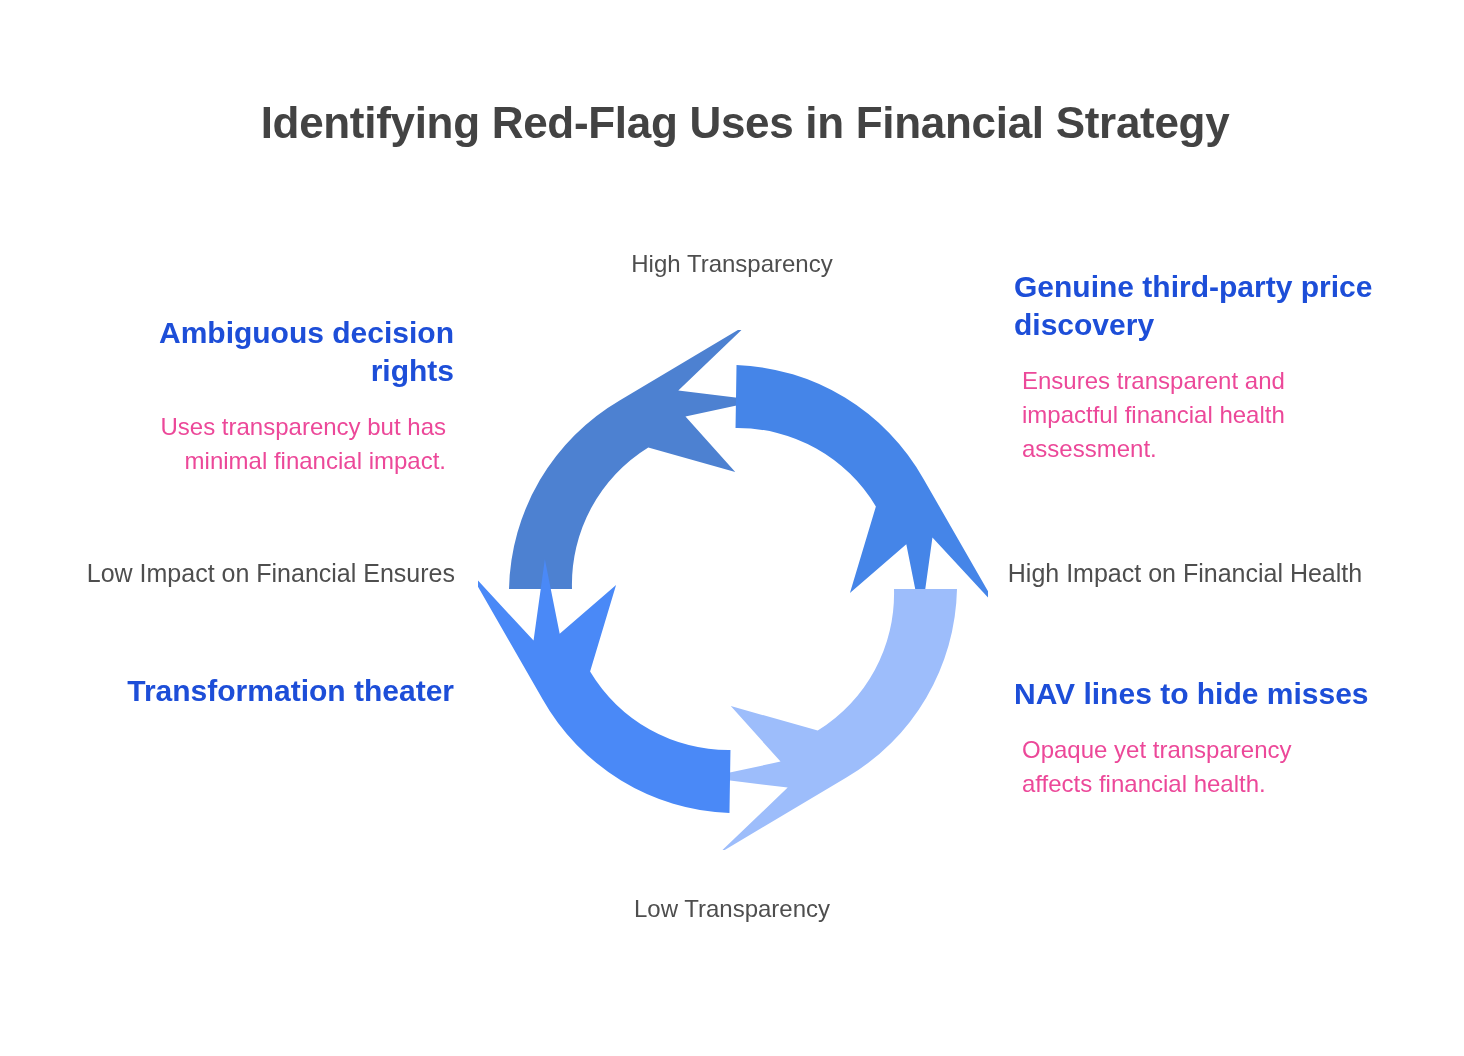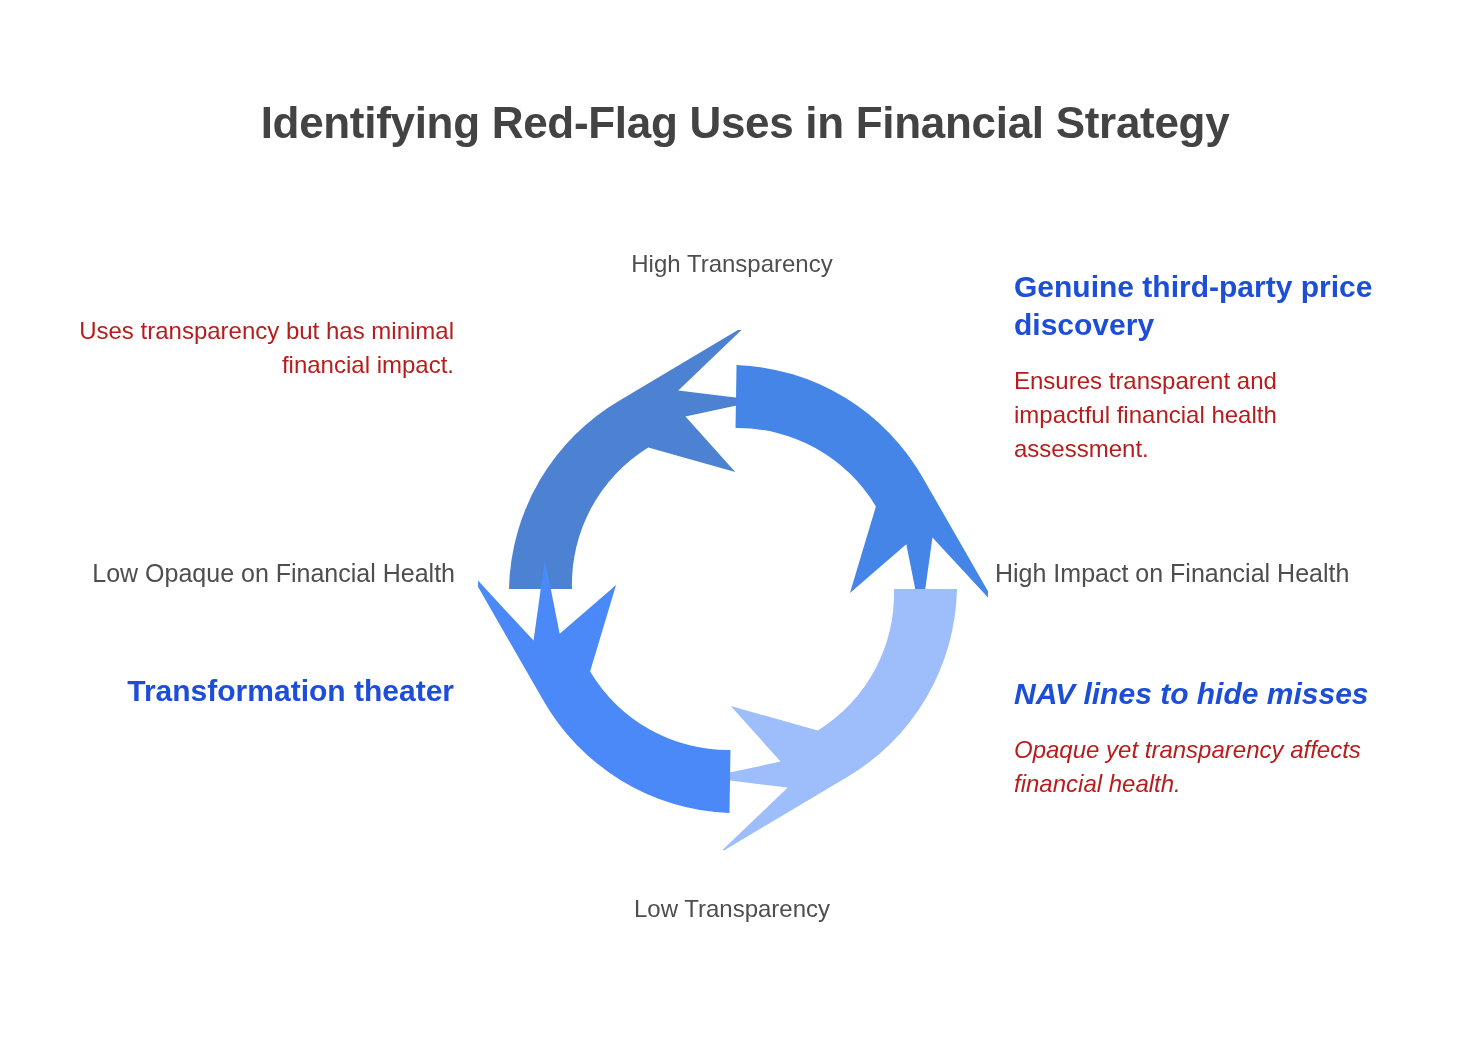--- a/index.html
+++ b/index.html
@@ -58,65 +58,66 @@
 
   .block-heading {
     font-size: 30px;
     font-weight: bold;
     color: #1d4ed8;
     line-height: 1.26;
     margin: 0 0 20px 0;
   }
   .block-body {
     font-size: 24px;
-    color: #b91c1c;
+    color: #ec4899;
     line-height: 1.42;
-    margin: 0;
+    margin: 8px;
   }
   .impact-label {
     position: absolute;
     font-size: 25px;
     color: #4e4e4e;
     line-height: 1.3;
     width: 380px;
   }
   #label-low-impact  { left: 75px;   top: 557px; text-align: right; }
-  #label-high-impact { left: 995px;  top: 557px; text-align: left; }
+  #label-high-impact { left: 995px;  top: 557px; text-align: center; }
 
   
   #block-tl { left: 72px;  top: 314px;  width: 382px; }
   #block-bl { left: 72px;  top: 672px;  width: 382px; text-align: right; }
   #block-tr { left: 1014px; top: 268px; width: 360px; }
-  #block-br { left: 1014px; top: 675px; width: 360px; font-style: italic; }
+  #block-br { left: 1014px; top: 675px; width: 360px; }
 </style>
 </head>
 <body>
 
 <div class="page-title">Identifying Red-Flag Uses in Financial Strategy</div>
 
 <div class="axis-label" id="label-high-transparency">High Transparency</div>
 
 <div class="axis-label" id="label-low-transparency">Low Transparency</div>
 
-<div class="impact-label" id="label-low-impact">Low Opaque on Financial Health</div>
+<div class="impact-label" id="label-low-impact">Low Impact on Financial Ensures</div>
 
 <div class="impact-label" id="label-high-impact">High Impact on Financial Health</div>
 
 <div id="cycle-wrap">
   <svg id="cycle-svg" width="510" height="520" viewBox="0 0 510 520">
     <g>
       <path id="seg-tl" d="M 31 259 A 224 224 0 0 1 142.02 70.23 L 269.33 -5.61 L 200.3 60.4 L 281.84 70.4 L 207.47 86.43 L 257.25 142.02 L 170.27 117.42 A 161 161 0 0 0 94 259 Z" fill="#4d81d1"></path>
       <path id="seg-tr" d="M 258.52 35.03 A 224 224 0 0 1 445.53 149 L 519.35 277.49 L 454.44 207.42 L 443.15 288.8 L 428.3 214.18 L 371.93 263.08 L 397.89 176.5 A 161 161 0 0 0 257.53 98.02 Z" fill="#4585e8"></path>
       <path id="seg-br" d="M 479 259 A 224 224 0 0 1 367.98 447.77 L 240.67 523.61 L 309.7 457.6 L 228.16 447.6 L 302.53 431.57 L 252.75 375.98 L 339.73 400.58 A 161 161 0 0 0 416 259 Z" fill="#9dbdfb"></path>
       <path id="seg-bl" d="M 251.48 482.97 A 224 224 0 0 1 64.47 369 L -9.35 240.51 L 55.56 310.58 L 66.85 229.2 L 81.7 303.82 L 138.07 254.92 L 112.11 341.5 A 161 161 0 0 0 252.47 419.98 Z" fill="#4a89f7"></path>
     </g>
   </svg>
 </div>
 
 <div class="side-block left" id="block-tl">
+  <div class="block-heading">Ambiguous decision rights</div>
   <div class="block-body">Uses transparency but has minimal financial impact.</div>
 </div>
 
 <div class="side-block left" id="block-bl">
   <div class="block-heading">Transformation theater</div>
 </div>
 
 <div class="side-block right" id="block-tr">
   <div class="block-heading">Genuine third-party price discovery</div>
   <div class="block-body">Ensures transparent and impactful financial health assessment.</div>

